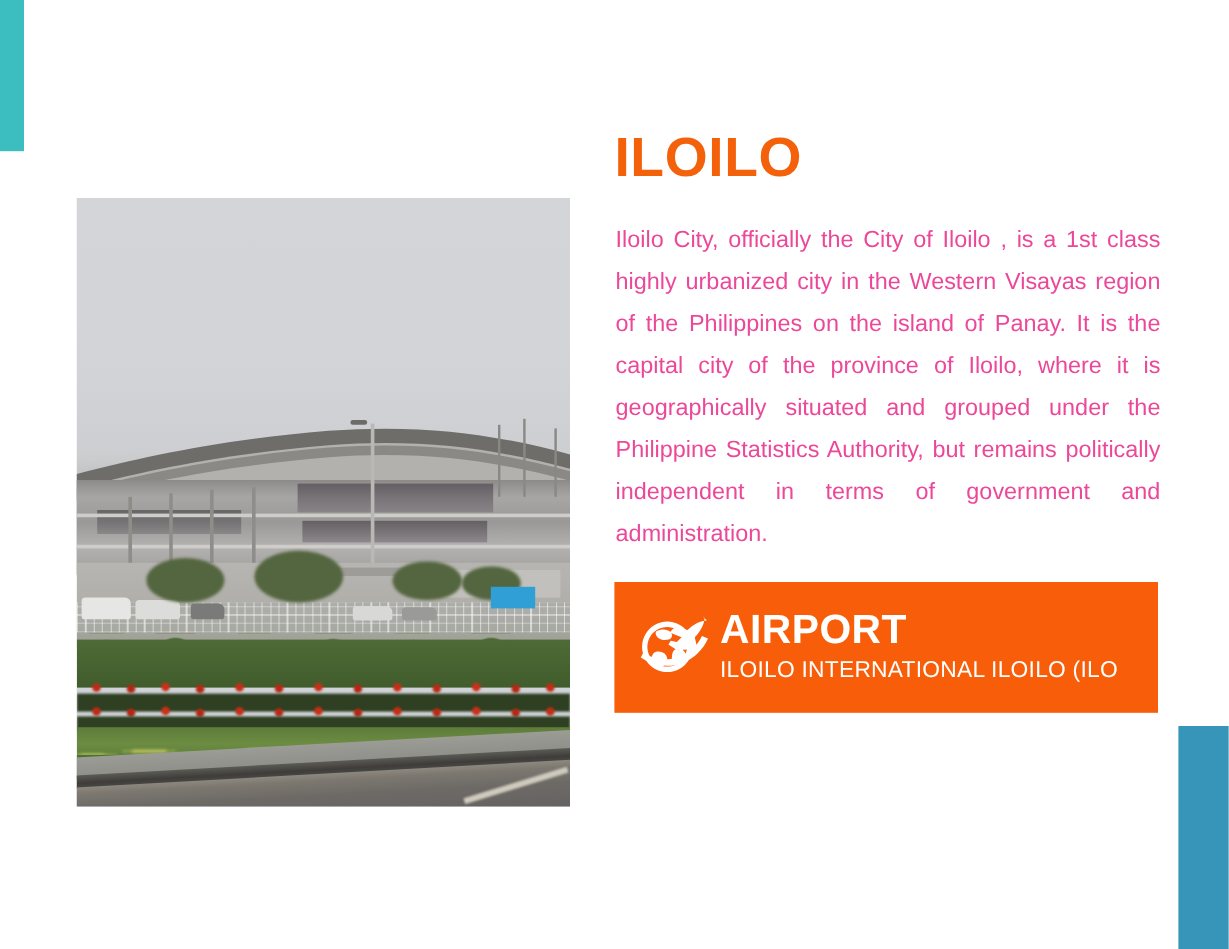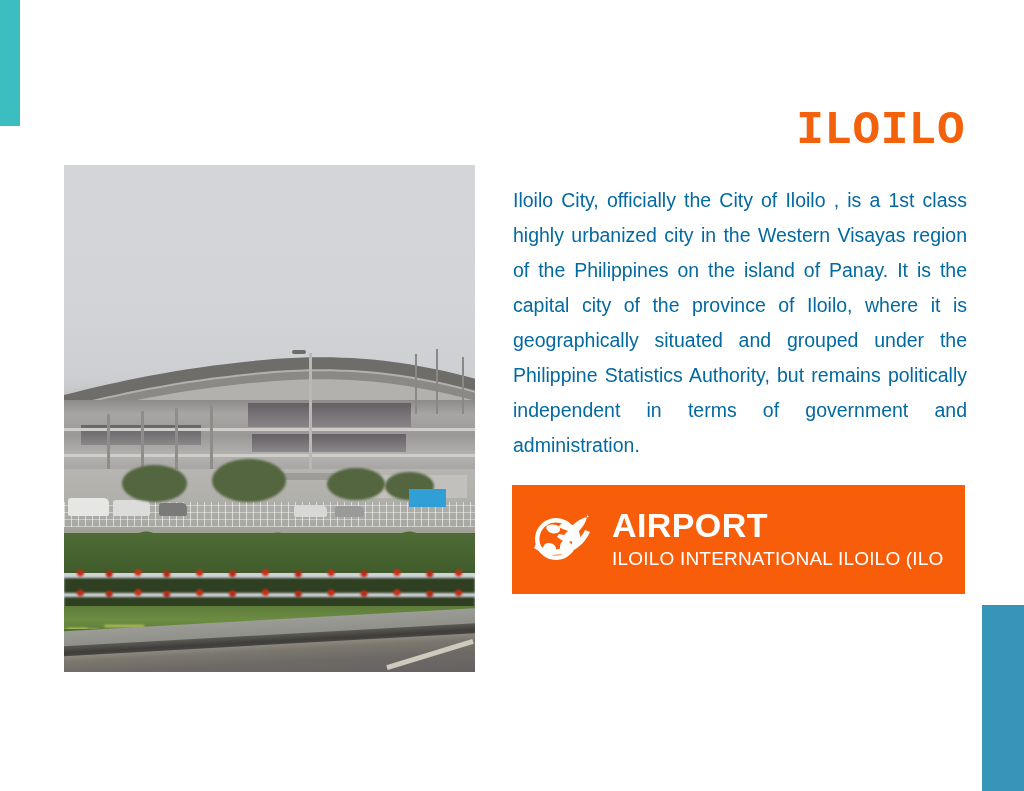--- a/index.html
+++ b/index.html
@@ -305,52 +305,50 @@
     left: 512px;
     top: 0;
     width: 512px;
     height: 100%;
   }
   .page-title {
     position: absolute;
     left: 0;
     top: 77px;
     width: 453px;
-    text-align: right;
+    text-align: left;
     color: #f4610b;
     font-size: 46px;
     font-weight: bold;
     letter-spacing: 0.5px;
     line-height: 1;
-    font-family: Liberation Mono, monospace;
   }
   .description {
     position: absolute;
     left: 1px;
     top: 163px;
     width: 454px;
-    color: #0369a1;
+    color: #ec4899;
     font-size: 19.5px;
     line-height: 35px;
     text-align: justify;
     text-justify: inter-word;
   }
 
   
   .airport-banner {
     position: absolute;
     left: 0px;
     top: 485px;
     width: 453px;
     height: 109px;
     background: #f85e09;
     overflow: hidden;
     display: flex;
     align-items: center;
-    gap: 12px;
   }
   .banner-icon {
     flex: 0 0 auto;
     width: 74px;
     margin-left: 12px;
     display: flex;
     align-items: center;
     justify-content: center;
   }
   .banner-text {

